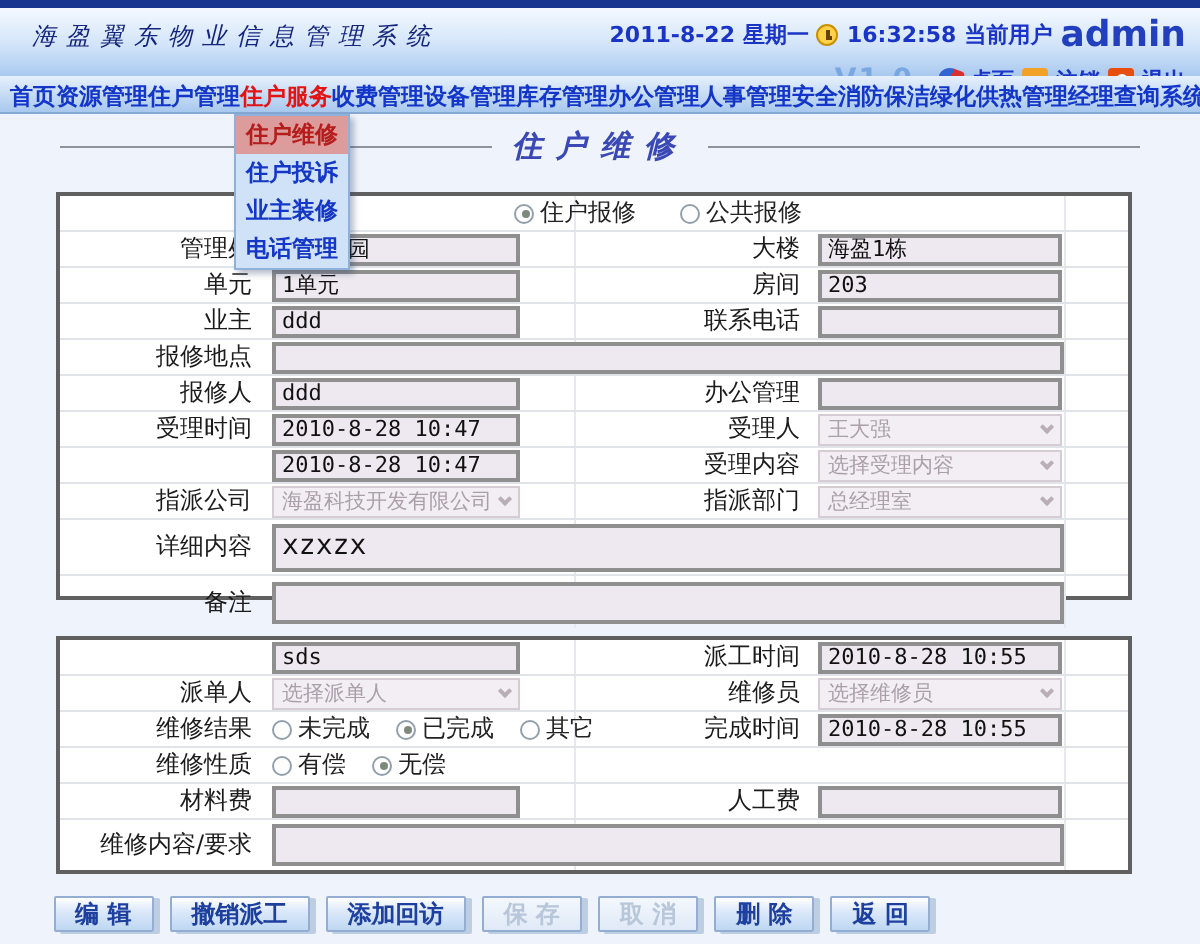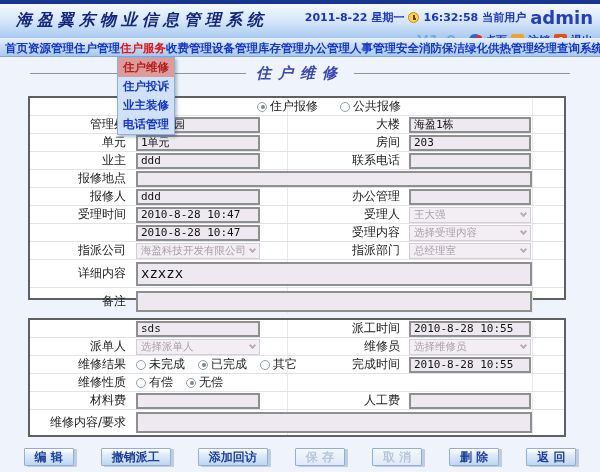--- a/index.html
+++ b/index.html
@@ -4,21 +4,21 @@
 <style>
   * { margin:0; padding:0; box-sizing:border-box; }
   body { font-family:"DejaVu Sans", "Liberation Sans", sans-serif; }
   .screen { position:relative; width:600px; height:472px; background:#eff4fc; overflow:hidden; }
 
   
   .top-strip { position:absolute; left:0; top:0; width:600px; height:4px; background:#18368f; }
   .header { position:absolute; left:0; top:4px; width:600px; height:34px;
             background:linear-gradient(180deg,#f4f9ff 0%,#d2e4f9 55%,#a9c9f0 100%); }
   .app-title { position:absolute; left:16px; top:6px; font-family:"DejaVu Serif", serif;
-               font-style:italic; font-weight:bold; font-size:16px; letter-spacing:5px; color:#14257e; }
+               font-style:italic; font-weight:normal; font-size:12px; letter-spacing:5px; color:#14257e; }
   .header-right { position:absolute; right:7px; top:3px; }
   .hline { display:flex; align-items:center; gap:4px; justify-content:flex-end;
            color:#1a35c5; font-size:11px; font-weight:bold; white-space:nowrap; }
   .hline + .hline { margin-top:4px; }
   .username { font-size:18px; color:#2240bd; }
   .version { color:#79a7e0; font-size:14px; letter-spacing:1px; margin-right:8px; font-weight:bold; }
   .clock-icon { width:11px; height:11px; border-radius:50%; background:#ffd24a; border:1px solid #c89000; position:relative; display:inline-block; }
   .clock-icon::before { content:""; position:absolute; left:4px; top:2px; width:1.5px; height:4px; background:#664400; }
   .clock-icon::after { content:""; position:absolute; left:4px; top:5px; width:3px; height:1.5px; background:#664400; }
   .desktop-icon { width:12px; height:12px; display:inline-block; border-radius:50% 2px 50% 2px;
@@ -79,21 +79,21 @@
   .chev { margin-left:auto; width:5px; height:5px; border-right:2px solid #b9aeb6; border-bottom:2px solid #b9aeb6;
           transform:rotate(45deg); flex:none; margin-top:-2px; }
   .radio { width:10px; height:10px; border-radius:50%; border:1px solid #93a0ac; background:#fdfdfd;
            display:inline-block; position:relative; margin-right:3px; flex:none; }
   .radio.on::after { content:""; position:absolute; left:2.5px; top:2.5px; width:4px; height:4px; border-radius:50%; background:#7e897e; }
   .ropt { display:inline-flex; align-items:center; font-size:12px; color:#222; }
   .report-row { grid-column:1 / 6; display:flex; gap:22px; align-items:center; margin-left:227px; }
   .radios { display:flex; gap:13px; align-items:center; }
 
   
-  .button-bar { position:absolute; left:0; top:448px; width:600px; display:flex; justify-content:center; gap:27px; }
+  .button-bar { position:absolute; left:0; top:448px; width:492px; display:flex; justify-content:center; gap:8px; }
   .btn { height:18px; line-height:15px; padding:0 10px; font-size:12px; font-weight:bold; color:#1d3f9e;
          background:linear-gradient(180deg,#ffffff,#dde9fa 40%,#bed7f2);
          border:1px solid #93aed2; border-radius:1px; box-shadow:3px 1px 0 rgba(140,165,200,.5);
          cursor:pointer; font-family:"DejaVu Sans", sans-serif; white-space:nowrap; }
   .btn.disabled { color:#b8c6da; background:linear-gradient(180deg,#f4f8fd,#dfe9f6); cursor:default; }
 </style>
 </head>
 <body>
 
 <div class="screen">

